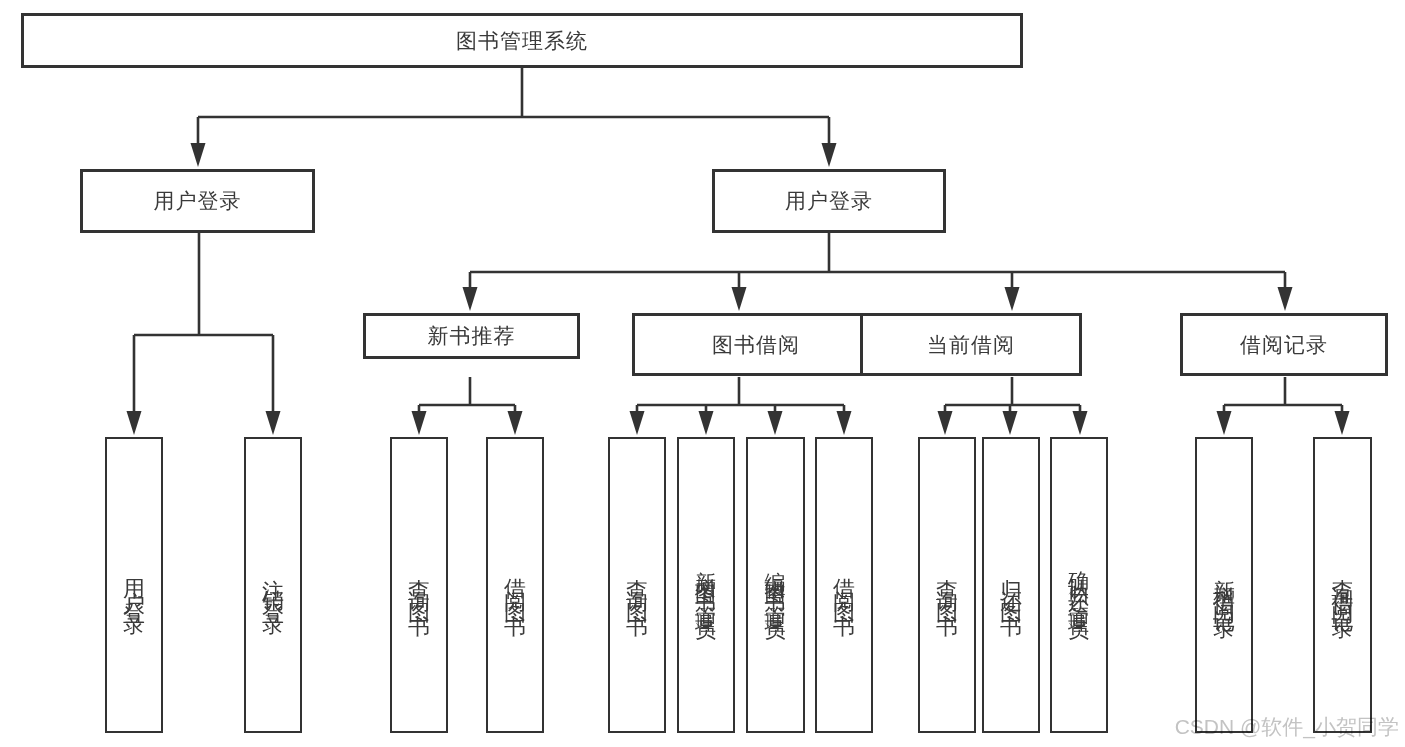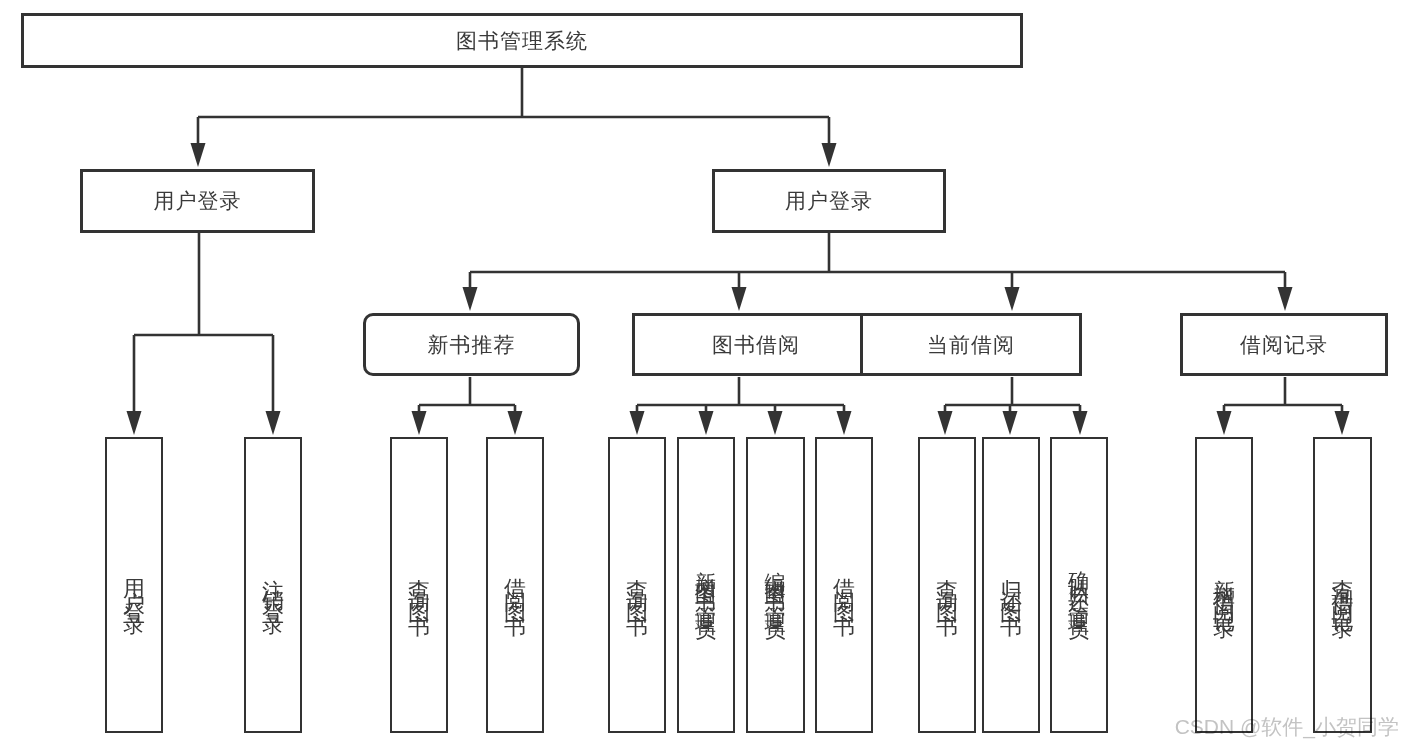--- a/index.html
+++ b/index.html
@@ -136,21 +136,21 @@
     <span>图书管理系统</span>
   </div>
 
   <div class="box h" style="left:80px; top:169px; width:235px; height:64px;">
     <span>用户登录</span>
   </div>
   <div class="box h" style="left:712px; top:169px; width:234px; height:64px;">
     <span>用户登录</span>
   </div>
 
-  <div class="box h" style="left:363px; top:313px; width:217px; height:63px;border-radius:10px;">
+  <div class="box h" style="left:363px; top:313px; width:217px; height:46px;">
     <span>新书推荐</span>
   </div>
   <div class="box h" style="left:632px; top:313px; width:248px; height:63px;">
     <span>图书借阅</span>
   </div>
   <div class="box h" style="left:860px; top:313px; width:222px; height:63px;">
     <span>当前借阅</span>
   </div>
   <div class="box h" style="left:1180px; top:313px; width:208px; height:63px;">
     <span>借阅记录</span>

